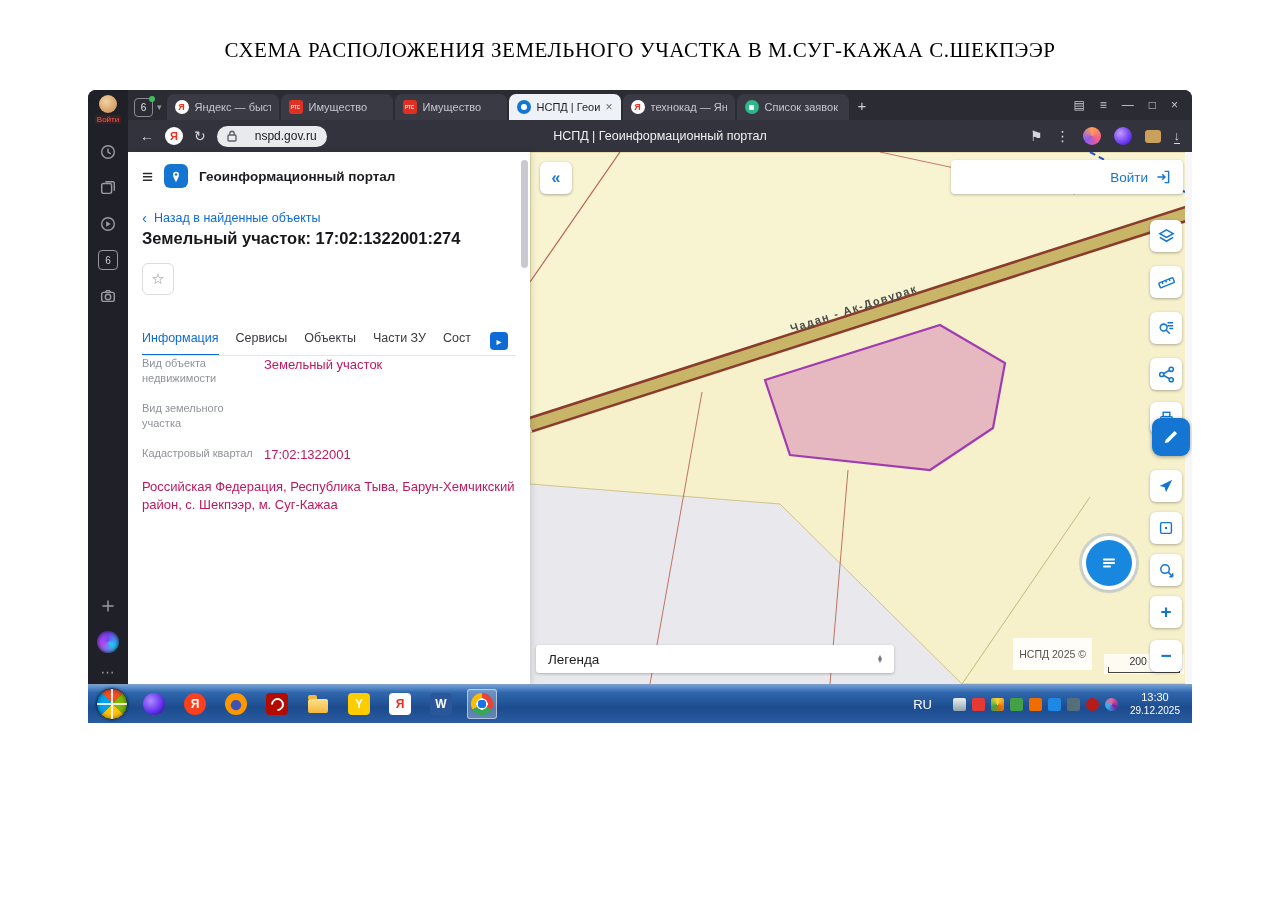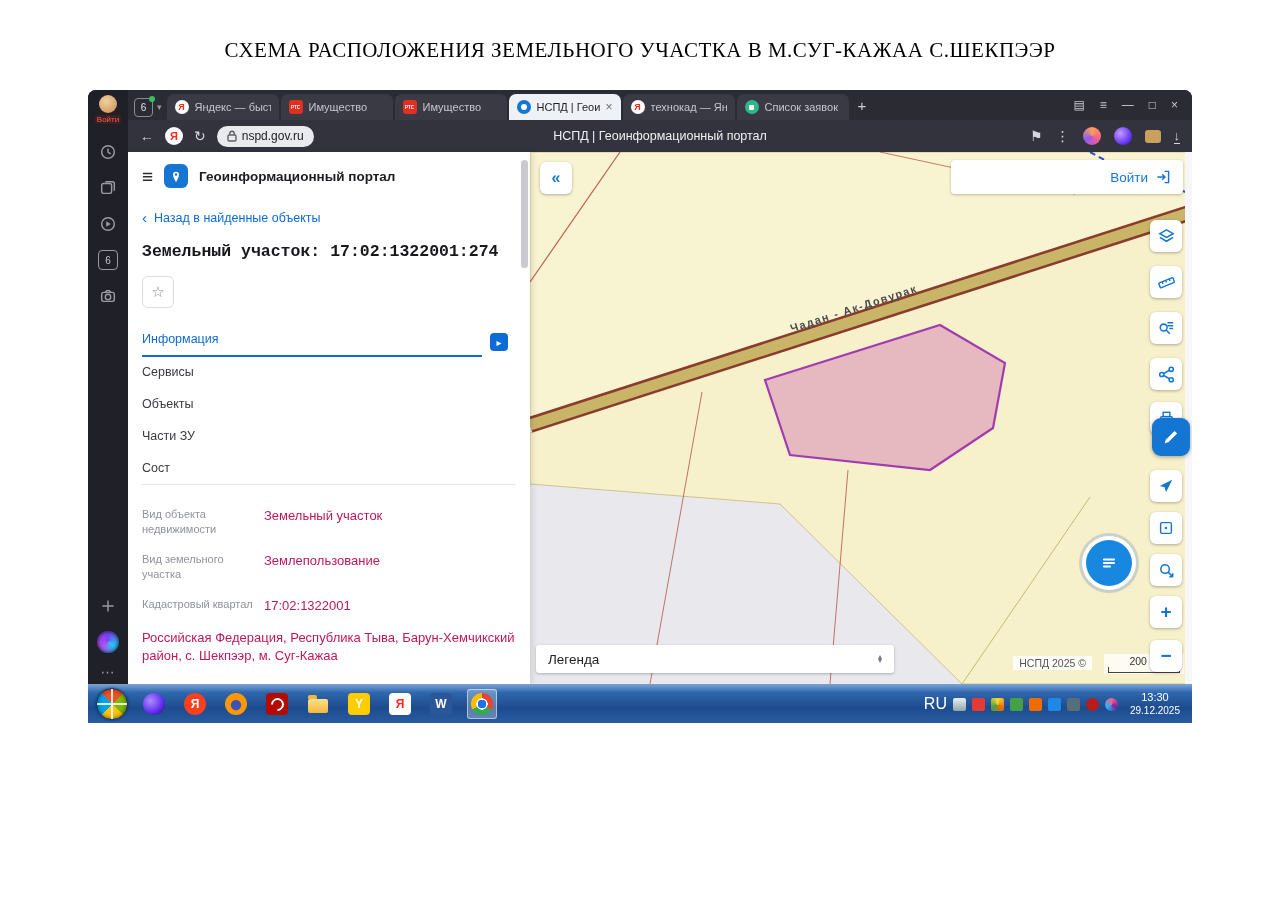--- a/index.html
+++ b/index.html
@@ -51,49 +51,49 @@
   .winctl{margin-left:auto;display:flex;align-items:center;gap:15px;padding-right:14px;color:#c9c9d2;
           font-size:12px;align-self:center;}
   .winctl span{cursor:pointer;}
 
   
   .addrbar{position:absolute;left:40px;right:0;top:30px;height:32px;background:#33333d;display:flex;
            align-items:center;padding:0 12px;gap:11px;box-sizing:border-box;color:#e6e6ec;}
   .abtn{font-size:14px;color:#d6d6de;cursor:pointer;}
   .ya-circle{width:18px;height:18px;border-radius:50%;background:#fff;color:#f32a1e;font-weight:bold;font-size:11px;
              display:flex;align-items:center;justify-content:center;}
-  .urlpill{height:21px;background:#e8eaed;border-radius:11px;display:flex;align-items:center;gap:5px;
+  .urlpill{height:21px;background:#e8eaed;border-radius:11px;display:flex;align-items:center;gap:18px;
            padding:0 10px;color:#202124;font-size:12px;}
   .pagetitle{position:absolute;left:50%;transform:translateX(-50%);font-size:12.5px;color:#f0f0f4;white-space:nowrap;}
   .aicons{margin-left:auto;display:flex;align-items:center;gap:13px;}
   .avatar-grad{width:18px;height:18px;border-radius:50%;background:conic-gradient(#ff9d57,#f25d8e,#8a5cf6,#ff9d57);}
   .alice-dot{width:18px;height:18px;border-radius:50%;background:radial-gradient(circle at 35% 35%,#c39bff,#5e2ced 70%);}
   .wallet{width:16px;height:13px;border-radius:3px;background:#c9a15c;}
   .dl{font-size:13px;border-bottom:1.6px solid #d6d6de;line-height:1;padding-bottom:1px;}
 
   
   .content{position:absolute;left:40px;top:62px;right:0;bottom:0;display:flex;background:#fff;}
   .panel{width:402px;position:relative;background:#fff;box-shadow:2px 0 6px rgba(0,0,0,.12);z-index:3;
          padding:12px 14px 0 14px;box-sizing:border-box;}
   .phead{display:flex;align-items:center;gap:11px;}
   .burger{font-size:19px;color:#2b2b30;cursor:pointer;line-height:1;}
   .plogo{width:24px;height:24px;border-radius:6px;background:#1476d2;display:flex;align-items:center;justify-content:center;}
   .ptitle{font-size:13.5px;color:#1c1c21;font-weight:bold;}
   .backlink{margin-top:22px;color:#0d6bd7;font-size:12.5px;display:flex;gap:7px;align-items:center;cursor:pointer;}
   .backlink .chev{font-size:15px;line-height:1;}
-  .objtitle{margin-top:17px;font-size:16.5px;font-weight:bold;color:#17171c;font-family:Liberation Mono, monospace;}
+  .objtitle{margin-top:4px;font-size:16.5px;font-weight:bold;color:#17171c;}
   .starbtn{margin-top:15px;width:30px;height:30px;border:1px solid #dcdce0;border-radius:6px;display:flex;
            align-items:center;justify-content:center;color:#8a8a92;font-size:15px;cursor:pointer;}
-  .ptabs{margin-top:24px;display:flex;gap:9px;font-size:12.5px;color:#3a3a40;border-bottom:1px solid #e5e5ea;
-         position:relative;white-space:nowrap;padding-right:34px;overflow:hidden;flex-direction:column;}
+  .ptabs{margin-top:36px;display:flex;gap:17px;font-size:12.5px;color:#3a3a40;border-bottom:1px solid #e5e5ea;
+         position:relative;white-space:nowrap;padding-right:34px;overflow:hidden;}
   .ptab{padding-bottom:9px;cursor:pointer;}
   .ptab.active{color:#0d6bd7;border-bottom:2px solid #0d6bd7;margin-bottom:-1px;}
   .tabarrow{position:absolute;right:8px;top:1px;width:18px;height:18px;background:#0d6bd7;border-radius:4px;
             color:#fff;font-size:10px;display:flex;align-items:center;justify-content:center;cursor:pointer;}
-  .fields{margin-top:22px;}
+  .fields{}
   .frow{display:flex;margin-bottom:14px;}
   .flabel{flex:0 0 122px;font-size:11px;color:#90939b;line-height:1.4;padding-right:10px;box-sizing:border-box;}
   .fvalue{flex:1;font-size:13px;color:#be185d;line-height:1.4;}
   .pscroll{position:absolute;right:2px;top:6px;bottom:6px;width:7px;}
   .pscroll .thumb{position:absolute;top:2px;width:7px;height:108px;background:#c9c9cf;border-radius:4px;}
 
   
   .map{flex:1;position:relative;background:#f8f3d0;overflow:hidden;}
   .map svg.base{position:absolute;left:0;top:0;}
   .pagescroll{position:absolute;right:0;top:0;bottom:0;width:7px;background:#f7f7f8;z-index:2;}
@@ -110,21 +110,21 @@
              box-shadow:0 1px 4px rgba(0,0,0,.35);display:flex;align-items:center;justify-content:center;z-index:5;cursor:pointer;}
   .assist{position:absolute;left:556px;top:388px;width:46px;height:46px;border-radius:50%;background:#1787e0;
           display:flex;align-items:center;justify-content:center;z-index:4;cursor:pointer;
           box-shadow:0 0 0 4px #fff,0 0 0 7px rgba(170,185,200,.55),0 2px 6px rgba(0,0,0,.3);}
   .zoombtn{font-size:19px;font-weight:bold;}
   .legend{position:absolute;left:6px;bottom:11px;width:358px;height:28px;background:#fff;border-radius:3px;
           box-shadow:0 1px 3px rgba(0,0,0,.25);display:flex;align-items:center;padding:0 12px;
           box-sizing:border-box;z-index:4;}
   .legend .lg{font-size:13.5px;color:#222;}
   .legend .tgl{margin-left:auto;display:flex;flex-direction:column;line-height:.55;color:#7a7a82;font-size:8px;cursor:pointer;}
-  .attrib{position:absolute;right:100px;bottom:14px;background:rgba(255,255,255,.85);padding:1px 6px;
+  .attrib{position:absolute;right:100px;bottom:14px;background:rgba(255,255,255,.85);padding:10px 6px;
           font-size:10.5px;color:#555;z-index:3;}
   .scale{position:absolute;right:8px;bottom:10px;display:flex;flex-direction:column;align-items:center;z-index:3;
          background:rgba(255,255,255,.75);padding:1px 4px;}
   .scale .txt{font-size:10.5px;color:#333;}
   .scale .bar{width:70px;height:5px;border-left:1.5px solid #444;border-right:1.5px solid #444;border-bottom:1.5px solid #444;}
 
   
   .taskbar{position:absolute;left:88px;top:684px;width:1104px;height:39px;
            background:linear-gradient(180deg,#6f9fd6 0%,#2f66ad 20%,#1c4c8e 60%,#2a5ca2 100%);
            border-top:1px solid rgba(255,255,255,.4);display:flex;align-items:center;gap:11px;
@@ -148,21 +148,21 @@
   .i-ykey{width:22px;height:22px;border-radius:4px;background:#ffcc00;color:#fff;font-weight:bold;font-size:12px;
           display:flex;align-items:center;justify-content:center;}
   .i-yabro{width:22px;height:22px;border-radius:4px;background:#fff;color:#f32a1e;font-weight:bold;font-size:12px;
            display:flex;align-items:center;justify-content:center;}
   .i-word{width:22px;height:22px;border-radius:4px;background:#2b579a;color:#fff;font-weight:bold;font-size:12px;
           display:flex;align-items:center;justify-content:center;}
   .i-chrome{width:22px;height:22px;border-radius:50%;
             background:radial-gradient(circle,#1a73e8 0 27%,#fff 29% 36%,rgba(0,0,0,0) 37%),
                        conic-gradient(#ea4335 0 120deg,#34a853 120deg 240deg,#fbbc05 240deg 360deg);}
   .tray{margin-left:auto;display:flex;align-items:center;gap:6px;}
-  .lang{color:#fff;font-size:16px;margin-right:0;}
+  .lang{color:#fff;font-size:13px;margin-right:15px;}
   .tico{width:13px;height:13px;border-radius:2px;}
   .clock{display:flex;flex-direction:column;align-items:center;color:#fff;line-height:1.25;margin-left:6px;padding-right:4px;}
   .clock .t{font-size:11px;}
   .clock .d{font-size:10px;}
 </style>
 </head>
 <body>
 
 <div class="screen">
 
@@ -312,21 +312,20 @@
           <span class="tabarrow">▸</span>
         </div>
 
         <div class="fields">
           <div class="frow">
             <div class="flabel">Вид объекта недвижимости</div>
             <div class="fvalue">Земельный участок</div>
           </div>
           <div class="frow">
             <div class="flabel">Вид земельного участка</div>
-            <div class="fvalue">Землепользование</div>
           </div>
           <div class="frow">
             <div class="flabel">Кадастровый квартал</div>
             <div class="fvalue">17:02:1322001</div>
           </div>
           <div class="frow">
             <div class="fvalue">Российская Федерация, Республика Тыва, Барун-Хемчикский район, с. Шекпээр, м. Суг-Кажаа</div>
           </div>
         </div>
 

